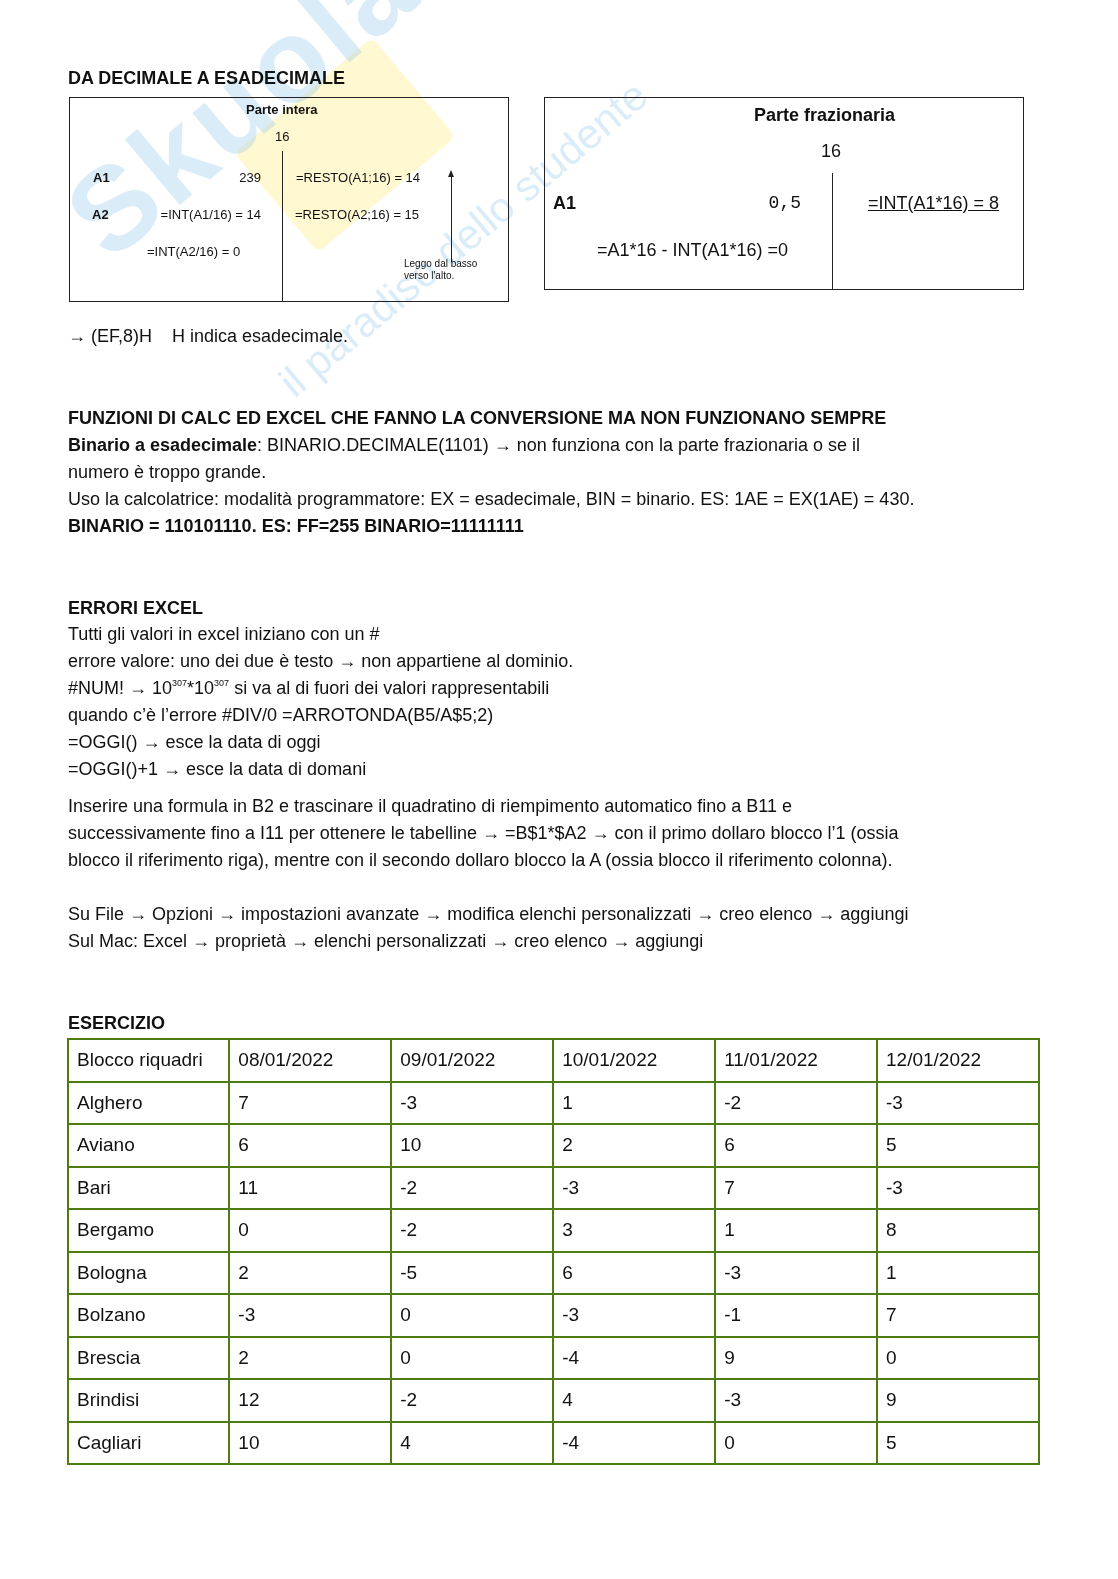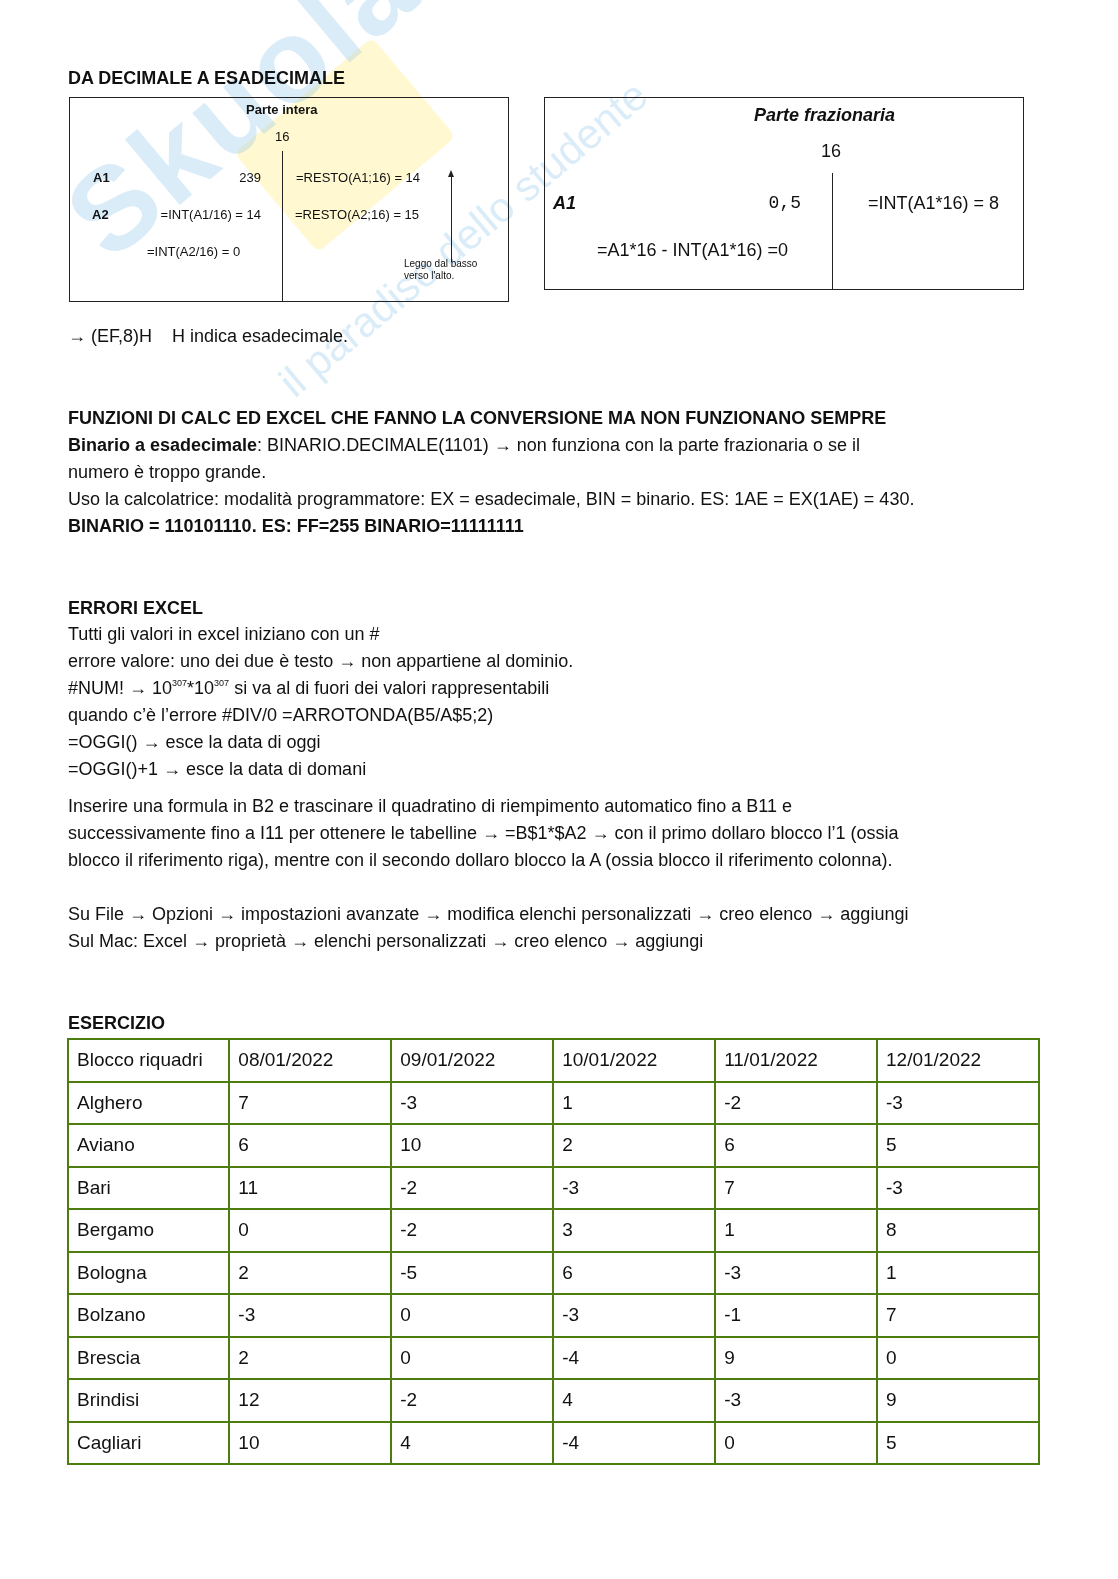--- a/index.html
+++ b/index.html
@@ -24,21 +24,21 @@
 
   
   .box1 { position: absolute; left: 69px; top: 97px; width: 438px; height: 203px; border: 1.5px solid #222; }
   .box1 .t { position: absolute; font-size: 13px; white-space: nowrap; }
   .box1 .b { font-weight: bold; }
   .vline { position: absolute; background: #222; width: 1.2px; }
 
   
   .box2 { position: absolute; left: 544px; top: 97px; width: 478px; height: 191px; border: 1.5px solid #222; }
   .box2 .t { position: absolute; font-size: 18px; white-space: nowrap; }
-  .box2 .b { font-weight: bold; font-style: italic; }
+  .box2 .b { font-weight: bold; }
 
   sup { font-size: 9px; vertical-align: 8px; line-height: 0; }
 
   
   table.ex { position: absolute; left: 67px; top: 1038px; border-collapse: collapse; width: 973px; }
   table.ex td { border: 2px solid #4d7c0f; height: 40.5px; padding: 0 0 0 8px; font-size: 19px;
                 width: 154px; vertical-align: middle; font-family: "Liberation Sans", sans-serif; }
   table.ex td:first-child { width: 154px; }
 </style>
 </head>
@@ -76,21 +76,21 @@
       <div>verso l'alto.</div>
     </div>
   </div>
 
   <div class="box2">
     <div class="t b" style="left:209px; top:7px;">Parte frazionaria</div>
     <div class="t" style="left:276px; top:43px;">16</div>
     <div class="vline" style="left:287px; top:75px; height:116px;"></div>
     <div class="t b" style="left:8px; top:95px;">A1</div>
     <div class="t" style="right:222px; top:95px;font-family:Liberation Mono, monospace;">0,5</div>
-    <div class="t" style="left:323px; top:95px;">=INT(A1*16) = 8</div>
+    <div class="t" style="left:323px; top:95px;text-decoration:underline;">=INT(A1*16) = 8</div>
     <div class="t" style="left:52px; top:142px;">=A1*16 - INT(A1*16) =0</div>
   </div>
 
   <div class="line" style="left:68px; top:323px; white-space:pre;">→ (EF,8)H    H indica esadecimale.</div>
 
   <div class="h" style="left:68px; top:408px;">FUNZIONI DI CALC ED EXCEL CHE FANNO LA CONVERSIONE MA NON FUNZIONANO SEMPRE</div>
   <div class="line" style="left:68px; top:432px;"><b>Binario a esadecimale</b><span>: BINARIO.DECIMALE(1101) → non funziona con la parte frazionaria o se il</span></div>
   <div class="line" style="left:68px; top:459px;">numero è troppo grande.</div>
   <div class="line" style="left:68px; top:486px;">Uso la calcolatrice: modalità programmatore: EX = esadecimale, BIN = binario. ES: 1AE = EX(1AE) = 430.</div>
   <div class="line" style="left:68px; top:513px;font-weight:bold;">BINARIO = 110101110. ES: FF=255 BINARIO=11111111</div>

